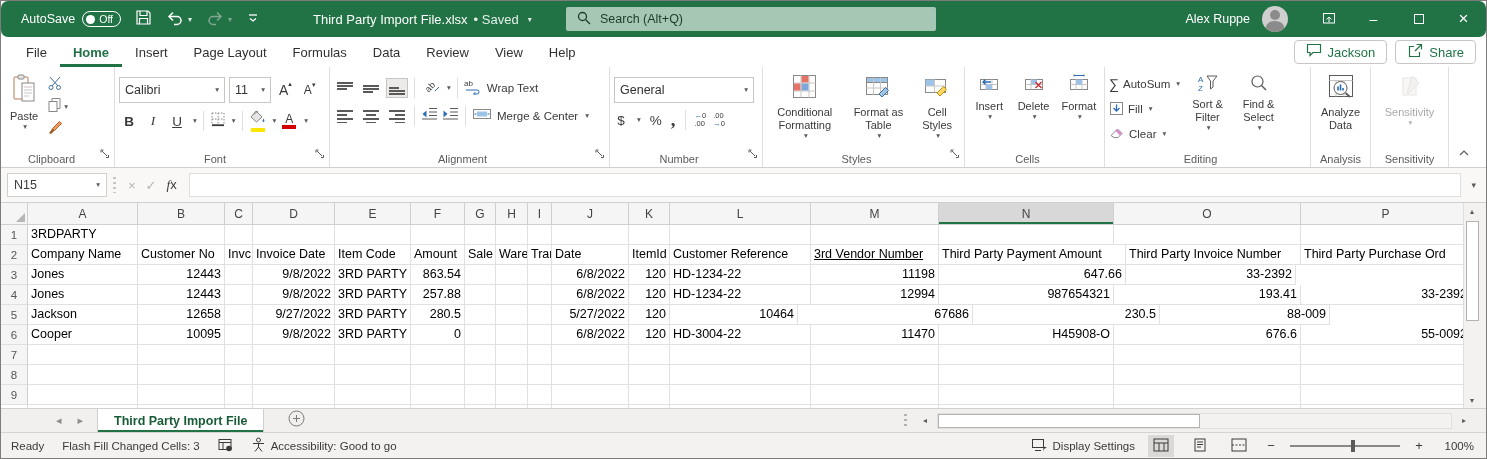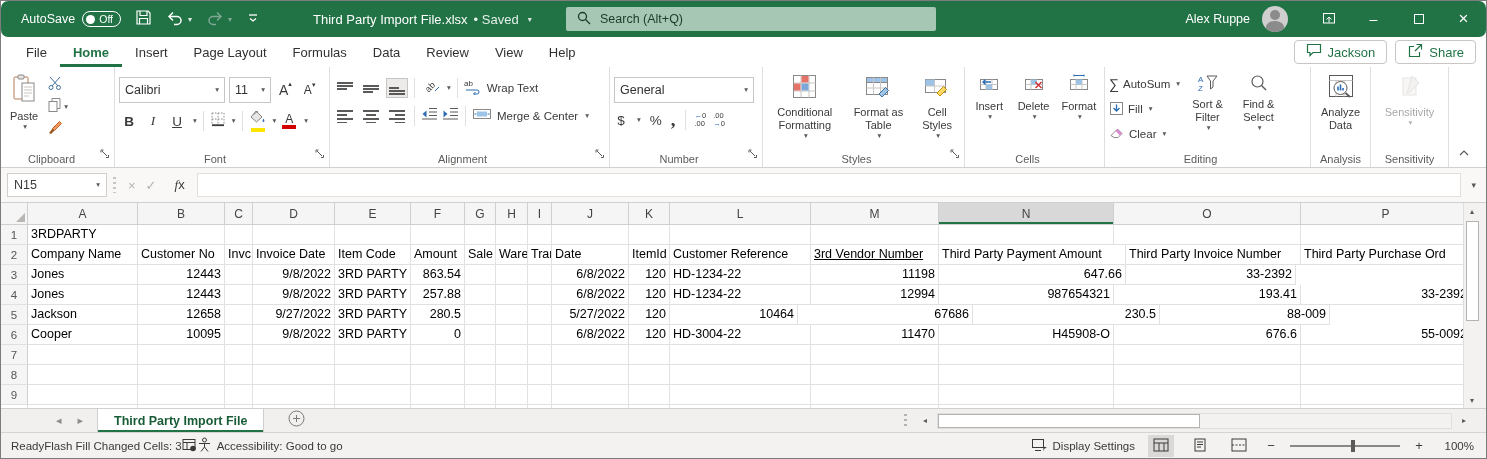--- a/index.html
+++ b/index.html
@@ -72,21 +72,21 @@
   .sigma{font-size:14px;color:#3b3a39;}
   .grayed{opacity:.45;}
   .collapse{position:absolute;right:16px;bottom:6px;}
   
   .fbar{height:35px;background:#f9f8f7;border-bottom:1px solid #d2d0ce;display:flex;align-items:center;padding:4px 6px;gap:6px;}
   .namebox{width:100px;height:24px;background:#fff;border:1px solid #d2d0ce;display:flex;align-items:center;
     font-size:12.5px;color:#3b3a39;padding:0 6px;justify-content:space-between;}
   .vdots{width:3px;height:16px;background:repeating-linear-gradient(#c8c6c4 0 2px,transparent 2px 5px);}
   .fbtns{display:flex;align-items:center;gap:10px;padding:0 6px;}
   .fbx{color:#b5b3b1;font-size:13px;}
-  .fx{font-size:13px;color:#3b3a39;margin-left:8px;}
+  .fx{font-size:13px;color:#3b3a39;}
   .fx i{font-family:"Liberation Serif",serif;}
   .finput{flex:1;height:24px;background:#fff;border:1px solid #e1dfdd;font-size:12.5px;padding:0 6px;color:#333;}
   .fexp{color:#5c5a58;font-size:9px;padding:0 4px;}
   
   .gridzone{display:flex;height:205px;background:#fff;}
   .sheetcols{width:1462px;overflow:hidden;position:relative;}
   .g-hrow{display:flex;height:22px;}
   .corner{flex:0 0 27px;background:#f5f5f5;border-right:1px solid #cfcfcf;border-bottom:1px solid #cfcfcf;position:relative;}
   .corner:after{content:"";position:absolute;right:2px;bottom:2px;border-left:9px solid transparent;border-bottom:9px solid #b8b6b4;}
   .g-h{flex:0 0 auto;background:#f5f5f5;border-right:1px solid #cfcfcf;border-bottom:1px solid #cfcfcf;
@@ -110,21 +110,21 @@
   .stab{background:#fff;border-left:1px solid #d0cece;border-right:1px solid #d0cece;box-shadow:inset 0 -2px 0 #217346;
     color:#185c37;font-weight:bold;font-size:12.5px;display:flex;align-items:center;padding:0 16px;}
   .newsheet{display:flex;align-items:center;margin-left:24px;}
   .hscroll{margin-left:auto;display:flex;align-items:center;width:582px;padding:3px 14px 3px 0;gap:4px;}
   .hdots{width:3px;height:14px;background:repeating-linear-gradient(#b5b3b1 0 2px,transparent 2px 5px);margin-right:6px;}
   .htrack{flex:1;height:16px;background:#f3f2f1;border:1px solid #e1dfdd;position:relative;}
   .hthumb{position:absolute;left:0;top:0;height:14px;width:262px;background:#fff;border:1px solid #b5b3b1;}
   .harr{width:16px;height:16px;display:flex;align-items:center;justify-content:center;font-size:8px;color:#5c5a58;}
   
   .statusbar{height:26px;background:#f3f2f1;border-top:1px solid #d6d4d2;display:flex;align-items:center;
-    font-size:11.5px;color:#3b3a39;padding:0 12px 0 10px;}
+    font-size:11.5px;color:#3b3a39;padding:0 12px 0 10px;gap:18px;}
   .sb-right{margin-left:auto;display:flex;align-items:center;gap:13px;}
   .sb-item{display:flex;align-items:center;gap:5px;white-space:nowrap;}
   .viewbtn{width:26px;height:22px;display:flex;align-items:center;justify-content:center;}
   .viewbtn.active{background:#dbd9d7;}
   .zoomtrack{width:110px;height:2px;background:#8a8886;position:relative;}
   .zoomthumb{position:absolute;left:55%;top:-5px;width:4px;height:12px;background:#5c5a58;}
   .zpm{font-size:13px;color:#3b3a39;width:12px;text-align:center;}
   .zlabel{width:36px;text-align:right;}
 </style>
 </head>

